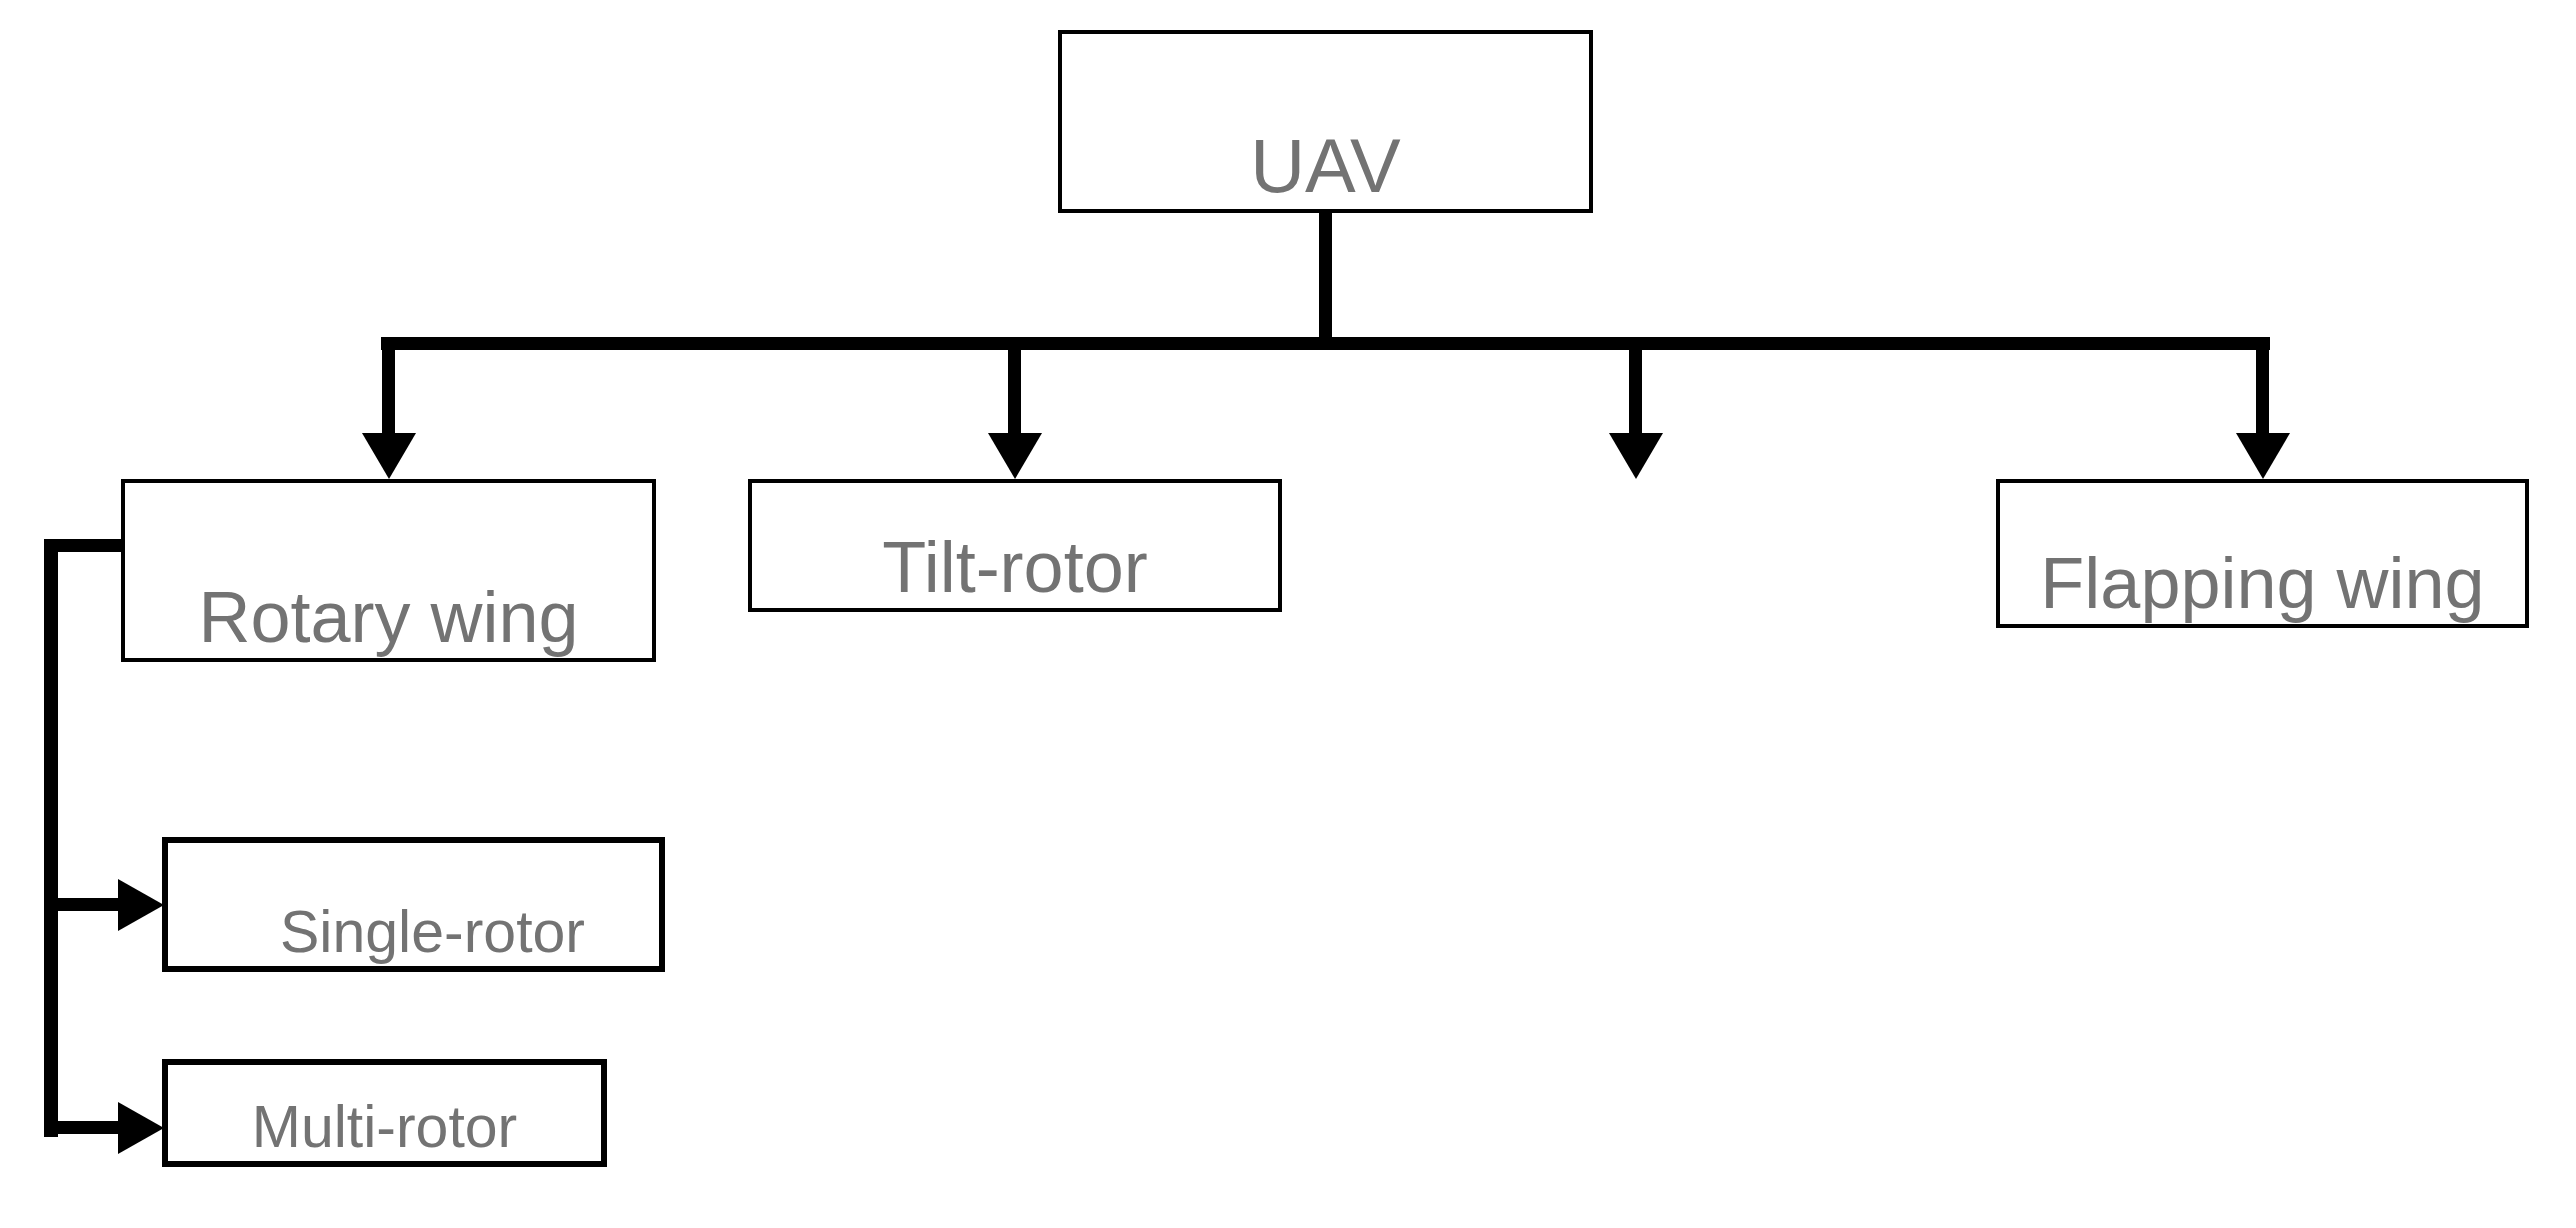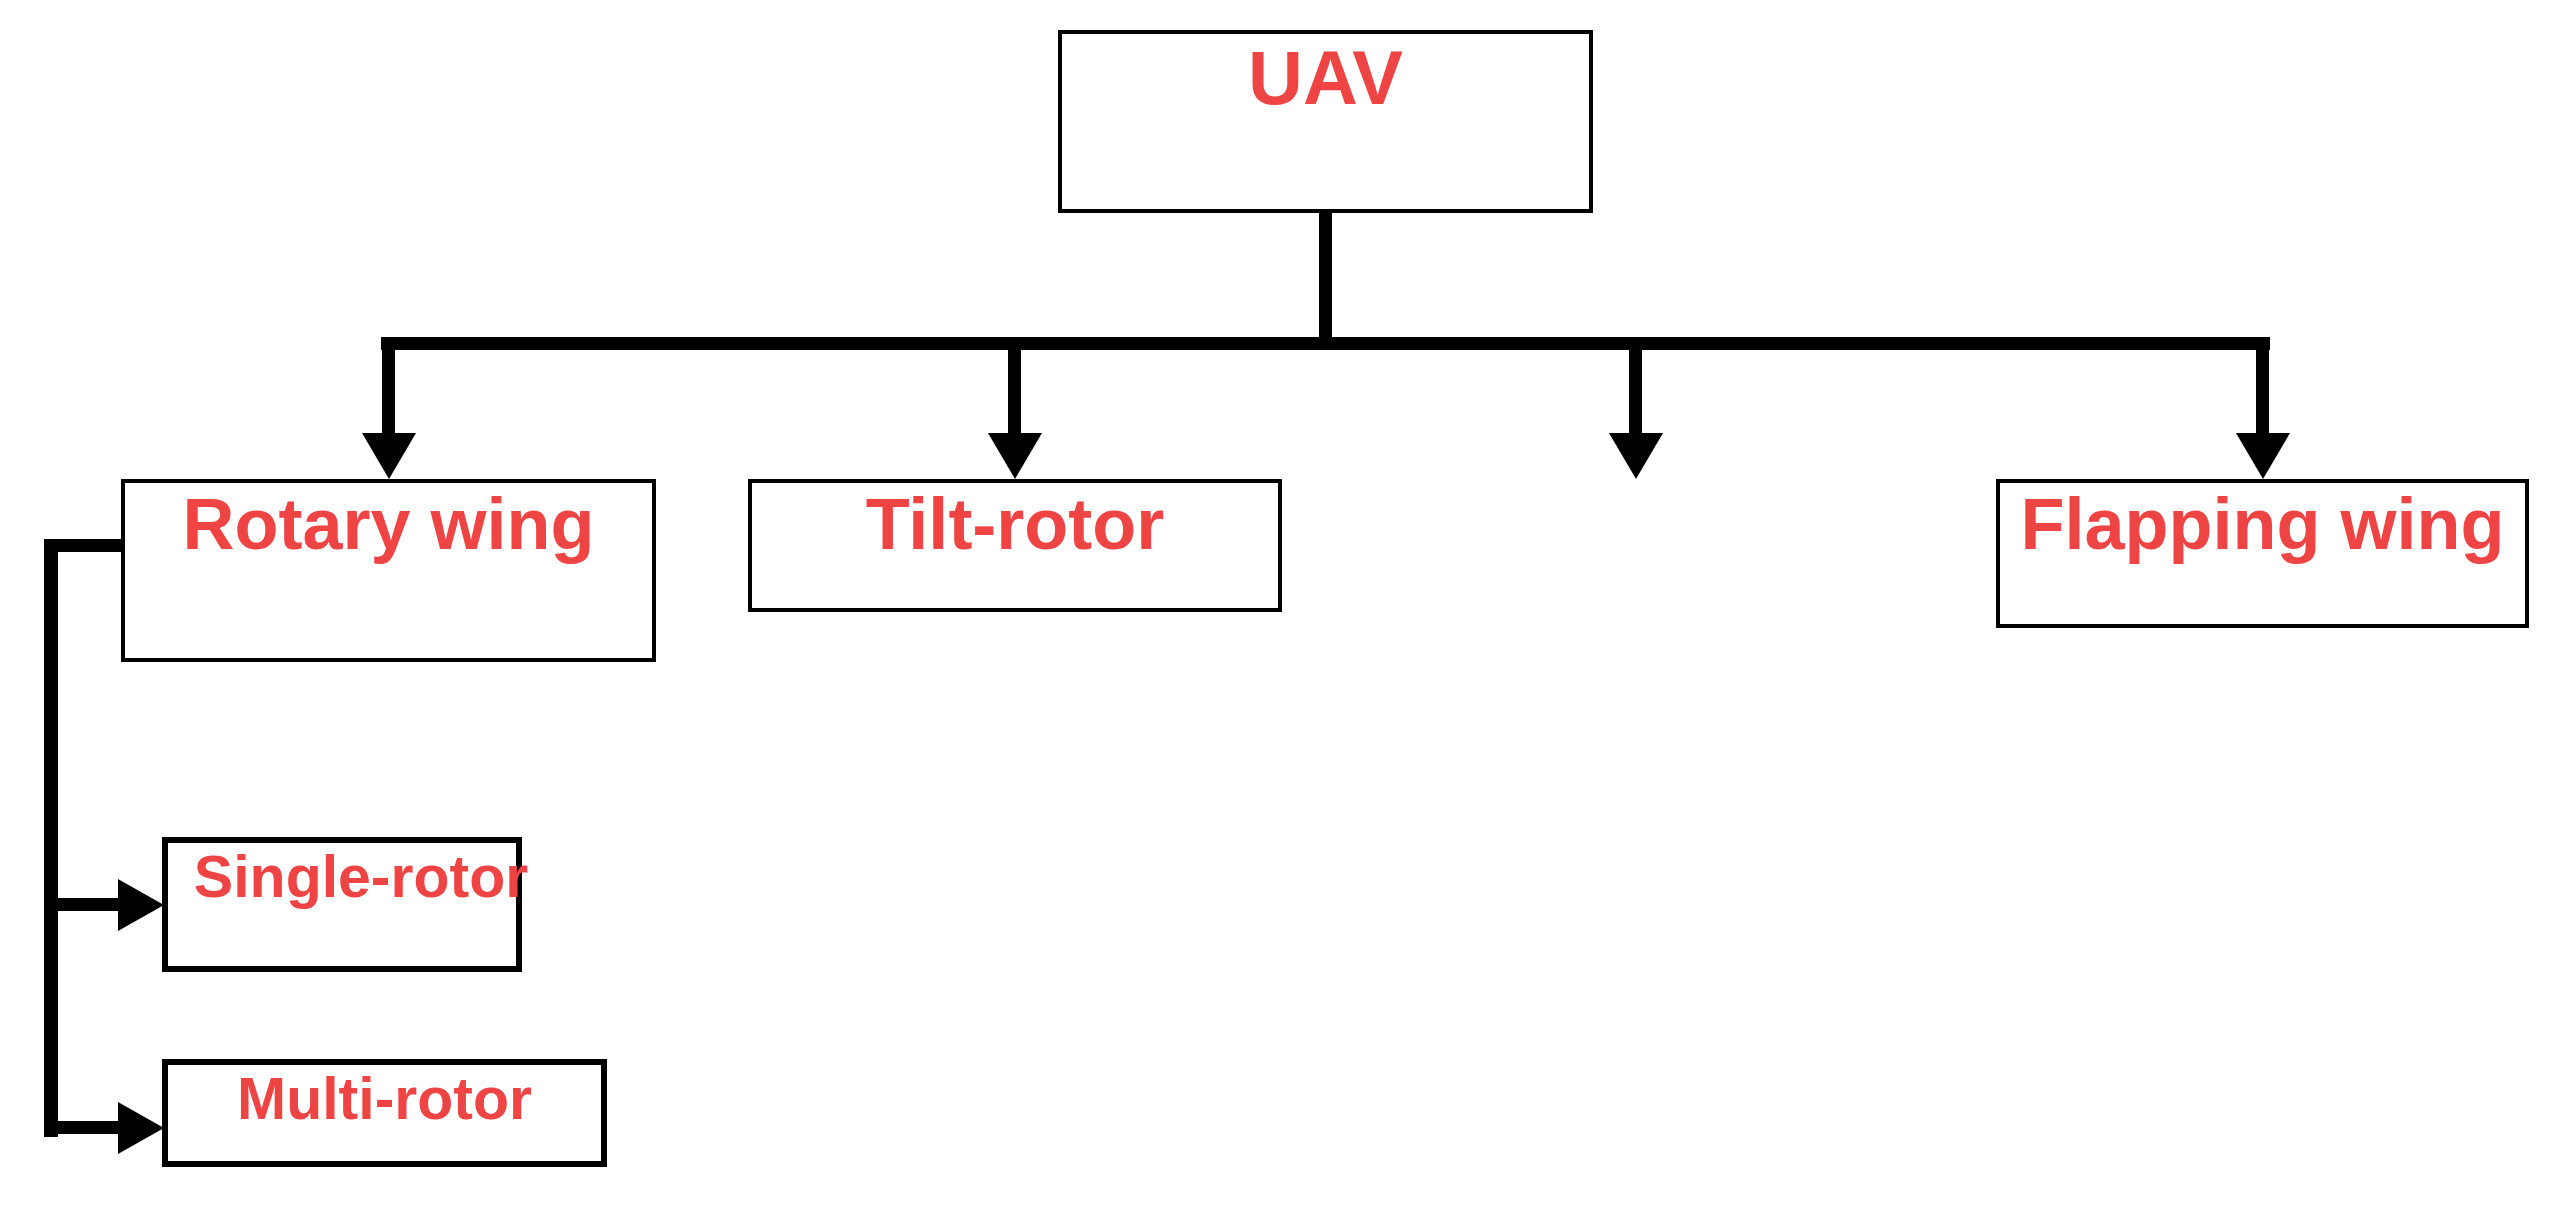--- a/index.html
+++ b/index.html
@@ -14,24 +14,24 @@
     background: #ffffff;
     font-family: "Liberation Sans", sans-serif;
     overflow: hidden;
   }
   .box {
     position: absolute;
     box-sizing: border-box;
     background: #ffffff;
     border: 4.8px solid #000000;
     display: flex;
-    align-items: flex-start;
+    align-items: flex-end;
     justify-content: center;
-    color: #ef4444;
-    font-weight: bold;
+    color: #737373;
+    font-weight: normal;
     text-align: center;
     white-space: nowrap;
   }
   .box.root-box  { font-size: 76px; }
   .box.lvl1-box  { font-size: 72px; }
   .box.sub-box   { font-size: 59px; border-width: 6.7px; }
   .line {
     position: absolute;
     background: #000000;
   }
@@ -87,21 +87,21 @@
 
   <div class="line" style="left:44px; top:539px; width:81px; height:13.3px;"></div>
   <div class="line" style="left:44px; top:539px; width:14.3px; height:598px;"></div>
 
   <div class="line" style="left:44px; top:898px; width:78px; height:13.3px;"></div>
   <div class="arrow-right" style="left:118px; top:879px;"></div>
 
   <div class="line" style="left:44px; top:1121px; width:78px; height:13.3px;"></div>
   <div class="arrow-right" style="left:118px; top:1102px;"></div>
 
-  <div class="box sub-box" style="left:162px; top:837px; width:360px; height:135px;padding-left:38px;">
+  <div class="box sub-box" style="left:162px; top:837px; width:503px; height:135px;padding-left:38px;">
     <span>Single-rotor</span>
   </div>
   <div class="box sub-box" style="left:162px; top:1059px; width:445px; height:108px;">
     <span>Multi-rotor</span>
   </div>
 
 </div>
 
 
 </body></html>

